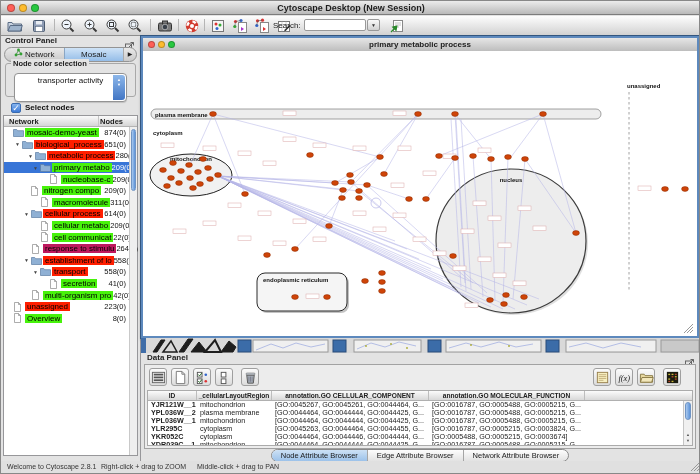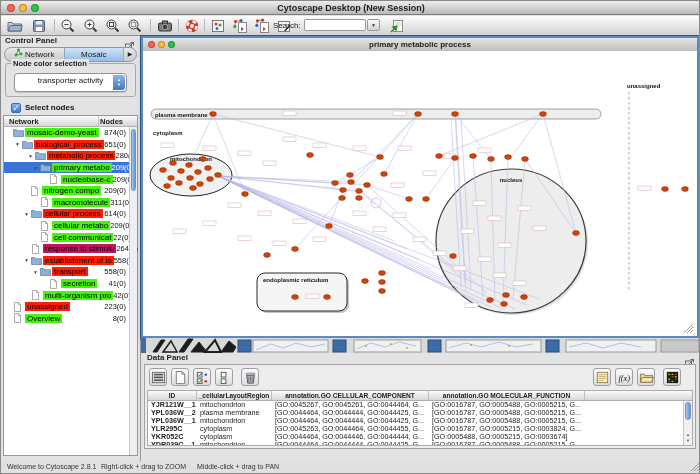--- a/index.html
+++ b/index.html
@@ -19,21 +19,21 @@
   
   .cp{position:absolute;left:0;top:35px;width:140px;height:427px;background:#e3e3e3;border-right:1px solid #97979a;}
   .cp-header{position:absolute;left:4px;top:0;font-size:8px;font-weight:bold;color:#222;}
   .float-icon{position:absolute;width:10px;height:10px;}
   .cp-tabs{position:absolute;left:3px;top:11px;right:3px;height:15px;background:linear-gradient(#e9e9e9,#c9c9c9);border:1px solid #949494;border-radius:8px;display:flex;overflow:hidden;}
   .cp-tab{flex:1;font-size:8px;text-align:center;line-height:13px;color:#1a1a1a;display:flex;align-items:center;justify-content:center;gap:2px;}
   .cp-tab.selected{background:linear-gradient(#cfe3f7,#94bde8);border-left:1px solid #8aa6c4;}
   .cp-tab-arrow{width:13px;font-size:6px;text-align:center;line-height:13px;color:#222;border-left:1px solid #aaa;}
   .cp-group{position:absolute;left:4px;top:27px;right:4px;height:34px;border:1px solid #a8a8a8;border-radius:3px;}
   .cp-group-label{position:absolute;top:-5px;left:5px;background:#e3e3e3;font-size:7.5px;font-weight:bold;padding:0 2px;color:#222;}
-  .combo{position:absolute;left:8px;right:8px;top:9px;height:19px;background:#fff;border:1px solid #939393;border-radius:4px;font-size:8px;line-height:13px;text-align:center;color:#111;box-shadow:0 1px 1px rgba(0,0,0,.15);}
+  .combo{position:absolute;left:8px;right:8px;top:9px;height:29px;background:#fff;border:1px solid #939393;border-radius:4px;font-size:8px;line-height:13px;text-align:center;color:#111;box-shadow:0 1px 1px rgba(0,0,0,.15);}
   .combo-btn{position:absolute;right:1px;top:1px;bottom:1px;width:12px;background:linear-gradient(#8db7ea,#4276c4);border-radius:0 3px 3px 0;color:#fff;font-size:4px;line-height:5px;text-align:center;padding-top:2px;}
   .cb-row{position:absolute;left:10px;top:66px;height:11px;display:flex;align-items:center;gap:4px;}
   .cb{width:10px;height:10px;border:1px solid #3a6bb0;border-radius:2px;background:linear-gradient(#85b4ef,#3d7ad6);color:#fff;font-size:9px;line-height:9px;text-align:center;}
   .cb-label{font-size:8px;font-weight:bold;color:#111;}
   .tree{position:absolute;left:2px;right:2px;top:79px;bottom:7px;background:#fff;border:1px solid #97979a;}
   .tree-head{position:absolute;left:0;right:0;top:0;height:11px;background:linear-gradient(#fafafa,#d6d6d6);border-bottom:1px solid #b3b3b3;font-size:7.5px;font-weight:bold;color:#222;}
   .tree-head .c1{position:absolute;left:5px;top:1px;}
   .tree-head .c2{position:absolute;right:14px;top:1px;}
   .tree-head .vline{position:absolute;right:38px;top:0;bottom:0;width:1px;background:#c5c5c5;}
   .tree-rows{position:absolute;left:0;top:11px;right:8px;}
@@ -748,20 +748,27 @@
               <div class="dp-td" style="width: 156px;">[GO:0016787, GO:0005488, GO:0005215, G...</div>
             </div>
           </div>
         <div class="dp-sb">
           <div class="thumb"></div>
           <div class="arr" style="bottom:7px">▲</div>
           <div class="arr" style="bottom:1px">▼</div>
         </div>
       </div>
     </div>
+    <div class="dp-tabs">
+        <div class="seg" id="dp-tabs-seg">
+          <div class="seg-tab selected">Node Attribute Browser</div>
+          <div class="seg-tab">Edge Attribute Browser</div>
+          <div class="seg-tab">Network Attribute Browser</div>
+        </div>
+      </div>
   </div>
 
   <div class="status">
     <span style="left:6px">Welcome to Cytoscape 2.8.1</span>
     <span style="left:100px">Right-click + drag to ZOOM</span>
     <span style="left:196px">Middle-click + drag to PAN</span>
     <svg style="position:absolute;right:1px;bottom:1px" width="10" height="10">
         <g stroke="#999" stroke-width="1">
           <line x1="1" y1="9" x2="9" y2="1"></line>
           <line x1="4" y1="9" x2="9" y2="4"></line>

